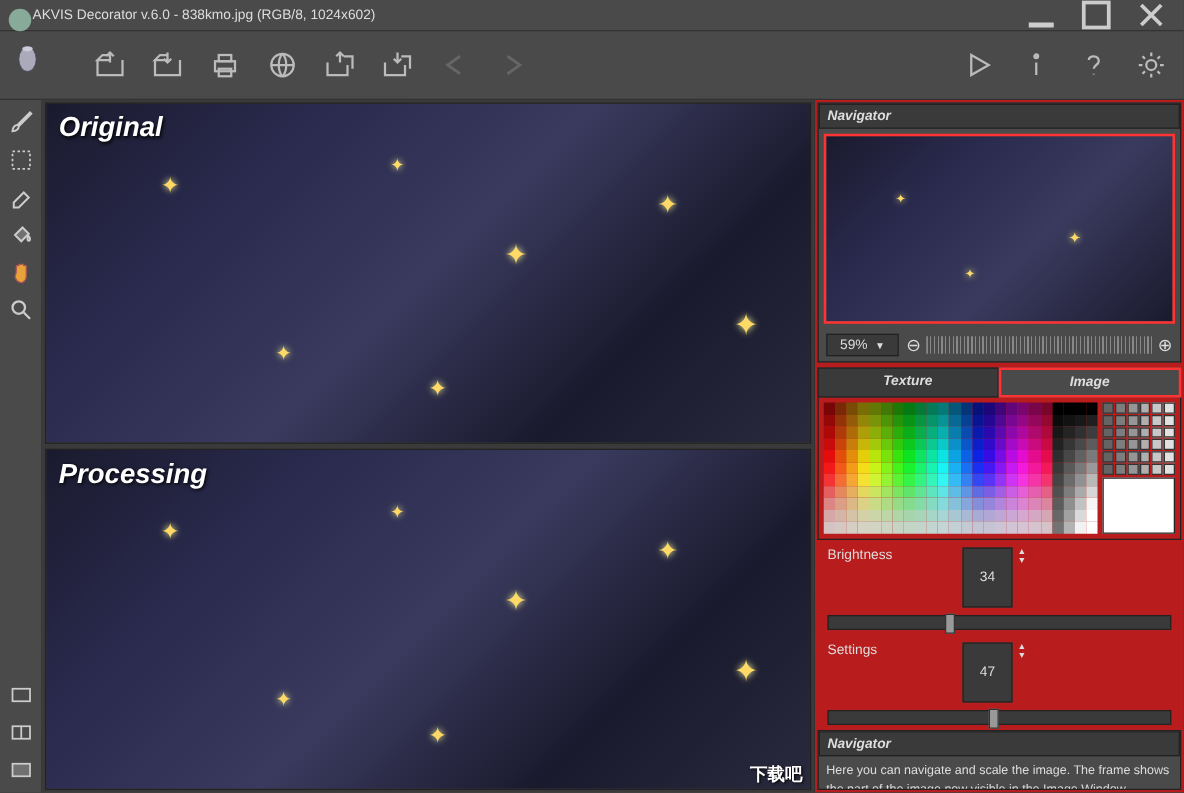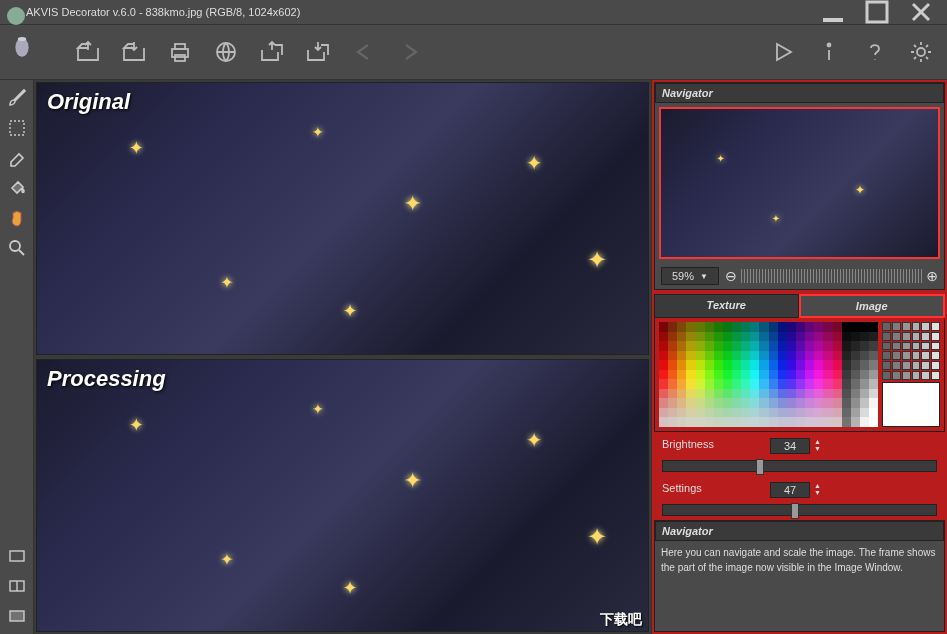--- a/index.html
+++ b/index.html
@@ -47,21 +47,21 @@
 .color-cell { border: 0; }
 .mini-swatches { width: 58px; display: flex; flex-direction: column; gap: 2px; }
 .mini-grid { display: grid; grid-template-columns: repeat(6, 1fr); gap: 1px; }
 .mini-cell { aspect-ratio: 1; background: #888; border: 1px solid #333; }
 .selected-color { flex: 1; background: #fff; border: 1px solid #222; }
 
 .param-row { display: flex; align-items: flex-start; padding: 6px 8px; gap: 8px; }
 .param-label { width: 100px; }
 .param-slider { flex: 1; height: 12px; background: #3a3a3a; border: 1px solid #222; position: relative; }
 .param-slider .thumb { position: absolute; top: -2px; width: 8px; height: 16px; background: #999; border: 1px solid #333; }
-.param-value { width: 40px; background: #3a3a3a; border: 1px solid #222; text-align: center; padding: 1px 0; }
+.param-value { width: 40px; background: #3a3a3a; border: 1px solid #222; text-align: center; padding: 17px 0; }
 .param-arrows { display: flex; flex-direction: column; font-size: 7px; line-height: 7px; margin-left: -4px; }
 
 .reset-btn { margin: 8px; padding: 5px; text-align: center; border: 1px solid #222; background: #3a3a3a; }
 
 .help-box { border: 1px solid #222; background: #4a4a4a; flex: 1; overflow: hidden; }
 .help-text { padding: 4px 6px; font-size: 10px; line-height: 1.5; }
 
 .watermark { position: absolute; bottom: 2px; right: 6px; font-size: 14px; color: #fff; font-weight: bold; text-shadow: 1px 1px 2px #000; }
 
 svg { width: 24px; height: 24px; }

